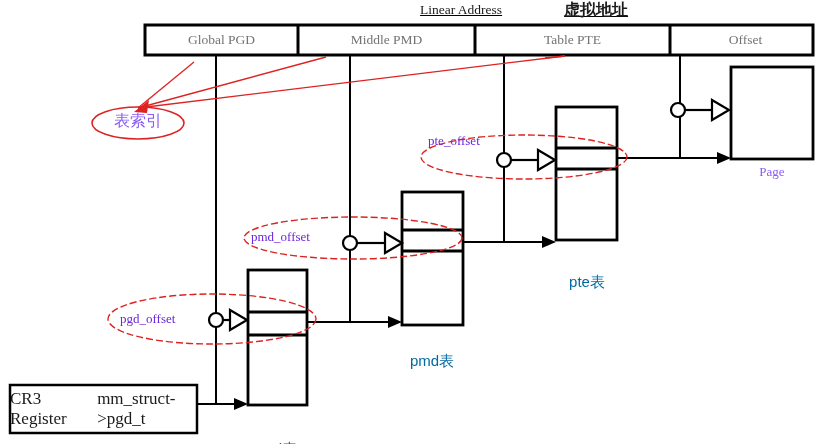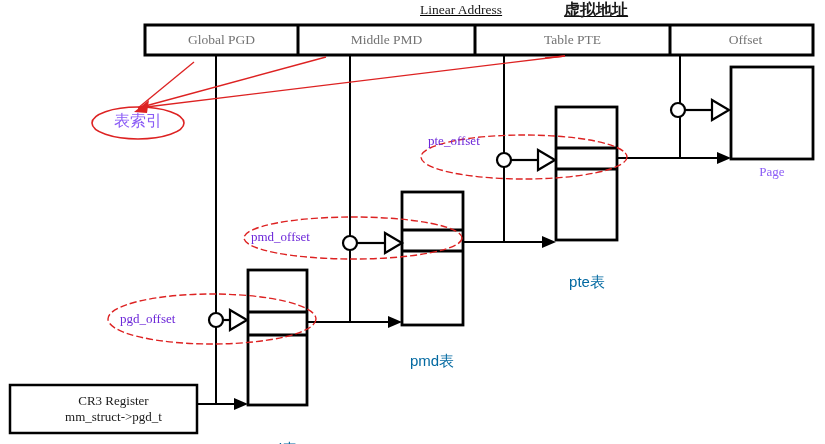--- a/index.html
+++ b/index.html
@@ -19,22 +19,22 @@
   }
   .serif{font-family:"Liberation Serif","DejaVu Serif",serif;font-size:13px;}
   .sans{font-family:"Liberation Sans","DejaVu Sans",sans-serif;}
   .center{text-align:center;}
   .title-row{position:absolute;left:420px;top:2px;display:flex;align-items:flex-start;gap:24px;text-decoration:underline;}
   .title-en{font-size:13.5px;color:#1a1a1a;}
   .title-zh{font-size:16px;font-weight:600;color:#1a1a1a;margin-top:-2px;margin-left:38px;}
   .seg-label{position:absolute;top:32px;font-size:13.5px;color:#737373;text-align:center;}
   .cr3-box{
     position:absolute;left:10px;top:385px;width:207px;height:48px;
-    display:flex;flex-direction:column;align-items:center;justify-content:center;
-    font-size:13px;color:#1a1a1a;
+    display:flex;flex-direction:row;align-items:center;justify-content:center;
+    font-size:17px;color:#1a1a1a;
   }
   .offset-label{font-size:13px;color:#6d28d9;}
   .table-label{font-size:15px;color:#0369a1;margin-top:24px;}
 </style>
 </head>
 <body>
 
 <div class="stage">
 
   <svg width="825" height="444" viewBox="0 0 825 444">

